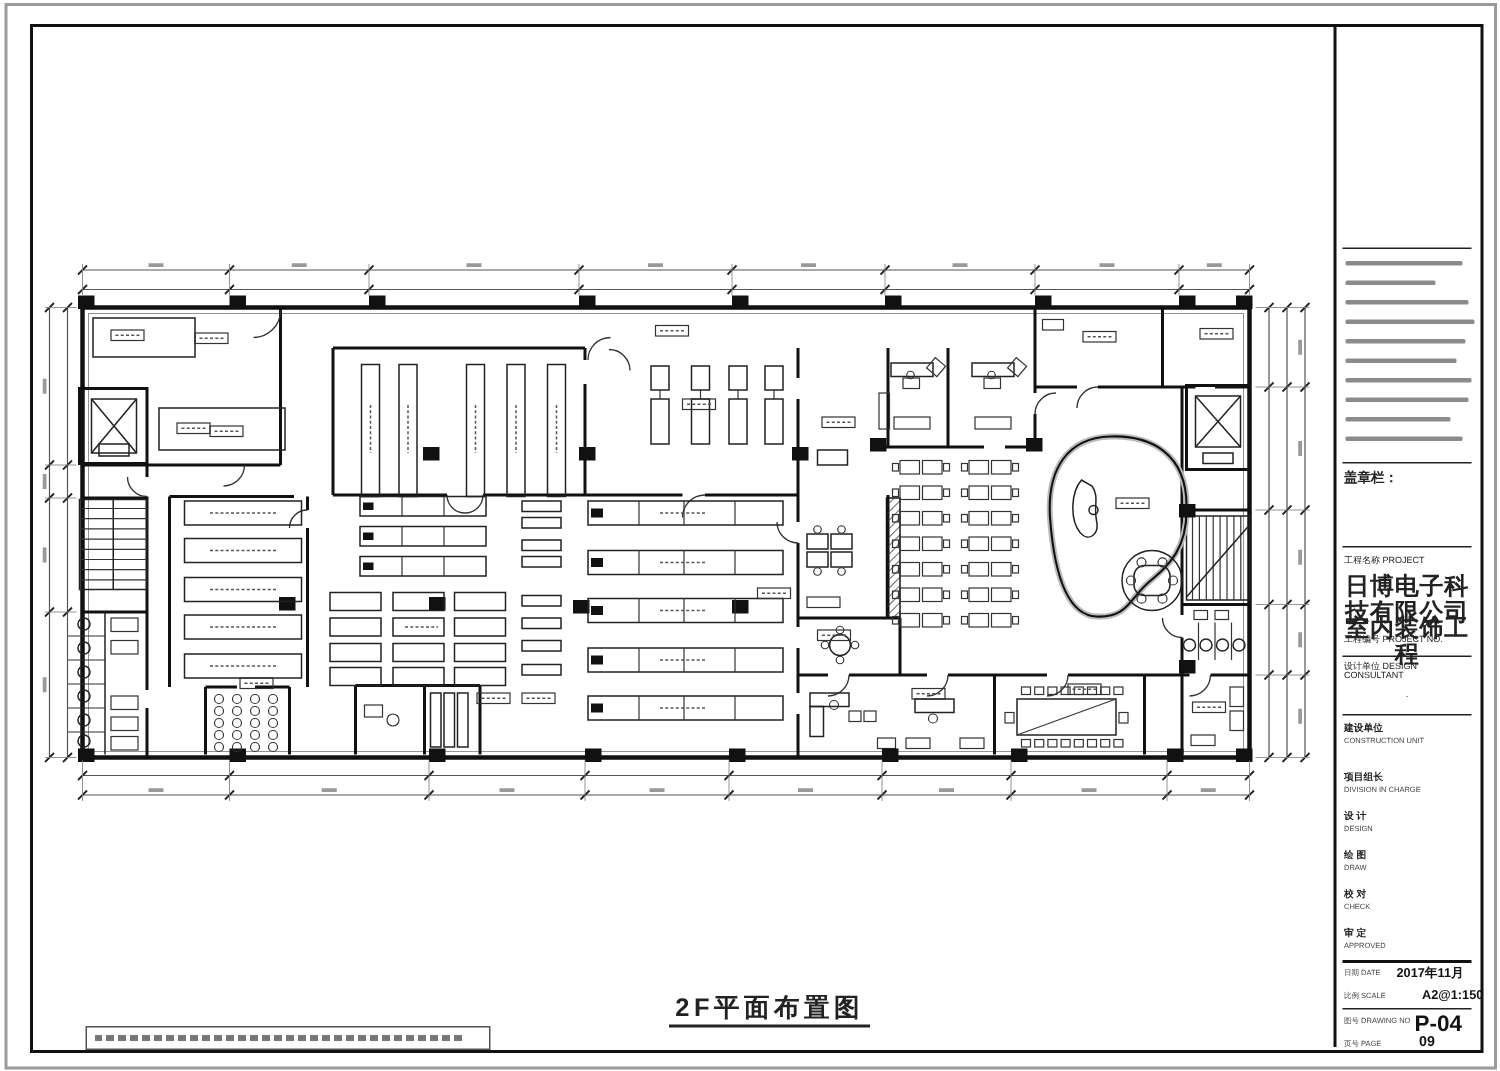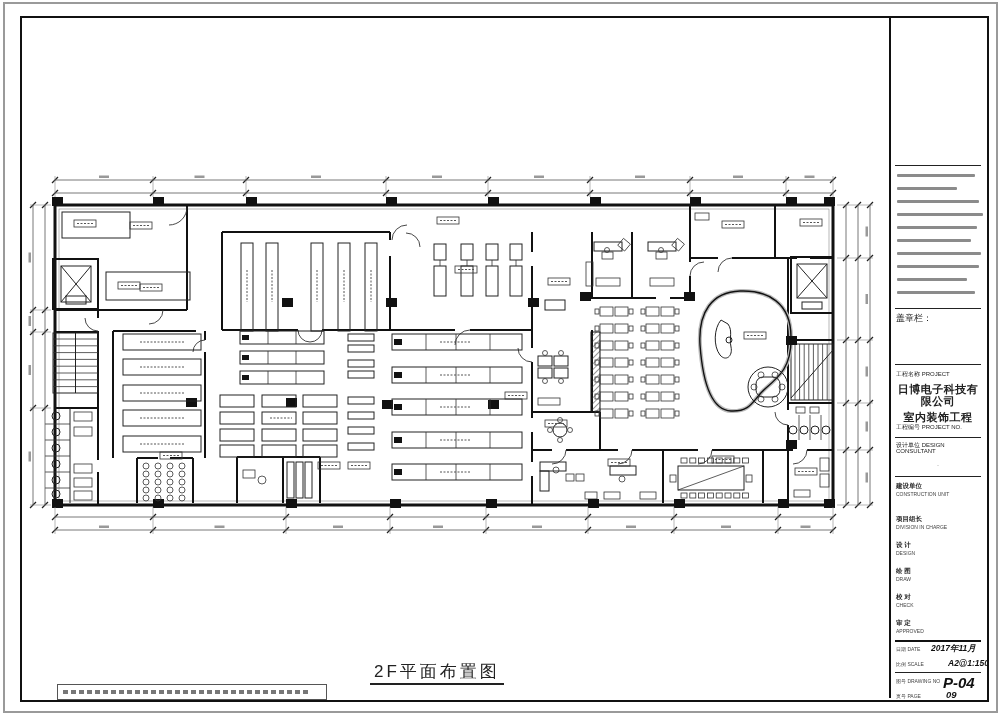--- a/index.html
+++ b/index.html
@@ -6,27 +6,27 @@
   #page{position:relative;width:1000px;height:714px;background:#fff;overflow:hidden;}
   .outer-border{position:absolute;left:3px;top:2px;width:991px;height:707px;border:2px solid #9a9a9a;}
   .frame{position:absolute;left:20px;top:16px;width:965px;height:682px;border:2px solid #111;}
   #sidebar{position:absolute;left:889px;top:16px;width:96px;height:682px;border-left:2px solid #111;box-sizing:border-box;}
   .sep{position:absolute;left:4px;width:86px;border-top:1.2px solid #222;}
   .sep.thick{border-top:2px solid #111;}
   .note-line{position:absolute;left:6px;height:3px;background:#8b8b8b;border-radius:1px;}
   .s-txt{position:absolute;left:5px;color:#222;line-height:1.05;}
   .s6{font-size:6px;}
   .s5{font-size:5px;color:#444;}
-  .s9b{font-size:9px;font-weight:normal;}
-  .s10b{font-size:11px;font-weight:bold;letter-spacing:.5px;}
+  .s9b{font-size:9px;font-weight:bold;}
+  .s10b{font-size:16px;font-weight:bold;letter-spacing:.5px;}
   .cn{font-size:6.5px;font-weight:bold;}
-  .metaval{font-weight:bold;color:#111;font-style:italic;}
+  .metaval{font-weight:bold;color:#111;}
   .ctr{width:86px;text-align:center;left:4px;}
-  #plan-title{position:absolute;left:370px;top:660px;width:210px;text-align:left;
-    font-size:17px;letter-spacing:3px;color:#222;font-weight:normal;}
+  #plan-title{position:absolute;left:370px;top:660px;width:210px;text-align:right;
+    font-size:17px;letter-spacing:3px;color:#222;font-weight:bold;}
   #plan-title span{border-bottom:2px solid #222;padding:0 4px 2px 4px;}
   #note-box{position:absolute;left:57px;top:684px;width:268px;height:14px;border:1px solid #555;}
   #note-box .bar{position:absolute;top:5px;height:3.5px;background:repeating-linear-gradient(90deg,#777 0 5px,transparent 5px 8px);}
   svg .w{stroke:#111;stroke-width:2;fill:none;}
   svg .w3{stroke:#111;stroke-width:3;fill:none;}
   svg .t{stroke:#222;stroke-width:1;fill:none;}
   svg .t1{stroke:#333;stroke-width:.8;fill:none;}
   svg .f{fill:#111;stroke:none;}
   svg .dim{stroke:#555;stroke-width:.8;fill:none;}
   svg .tick{stroke:#222;stroke-width:1.2;fill:none;}

